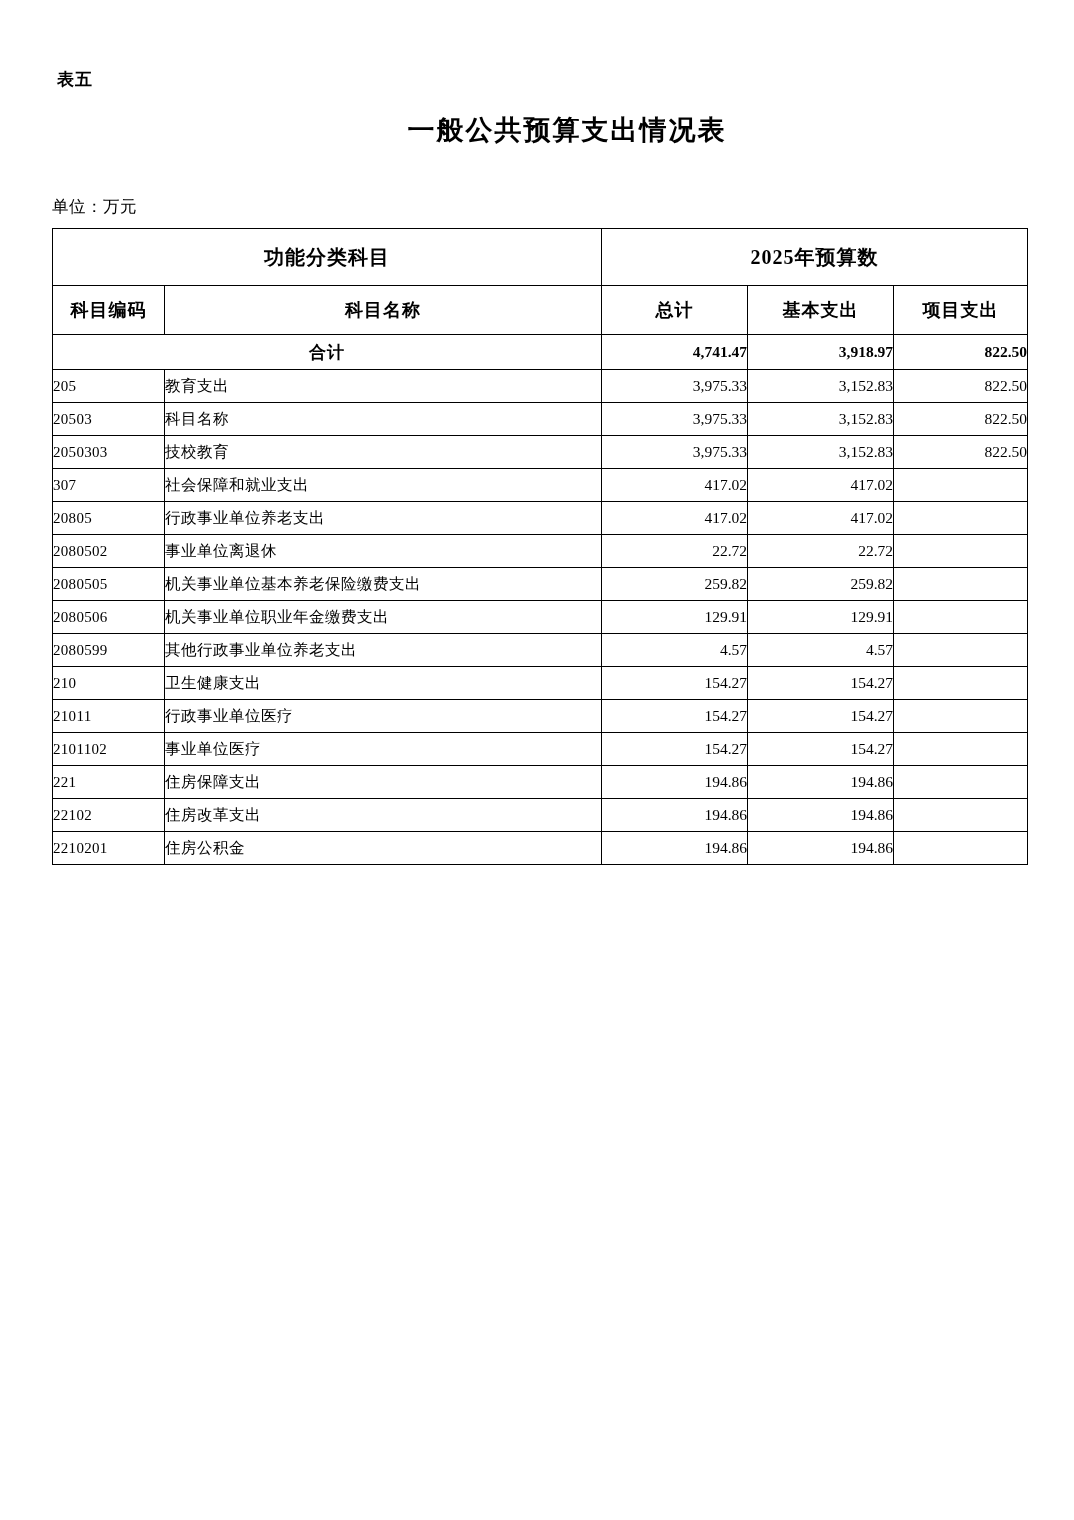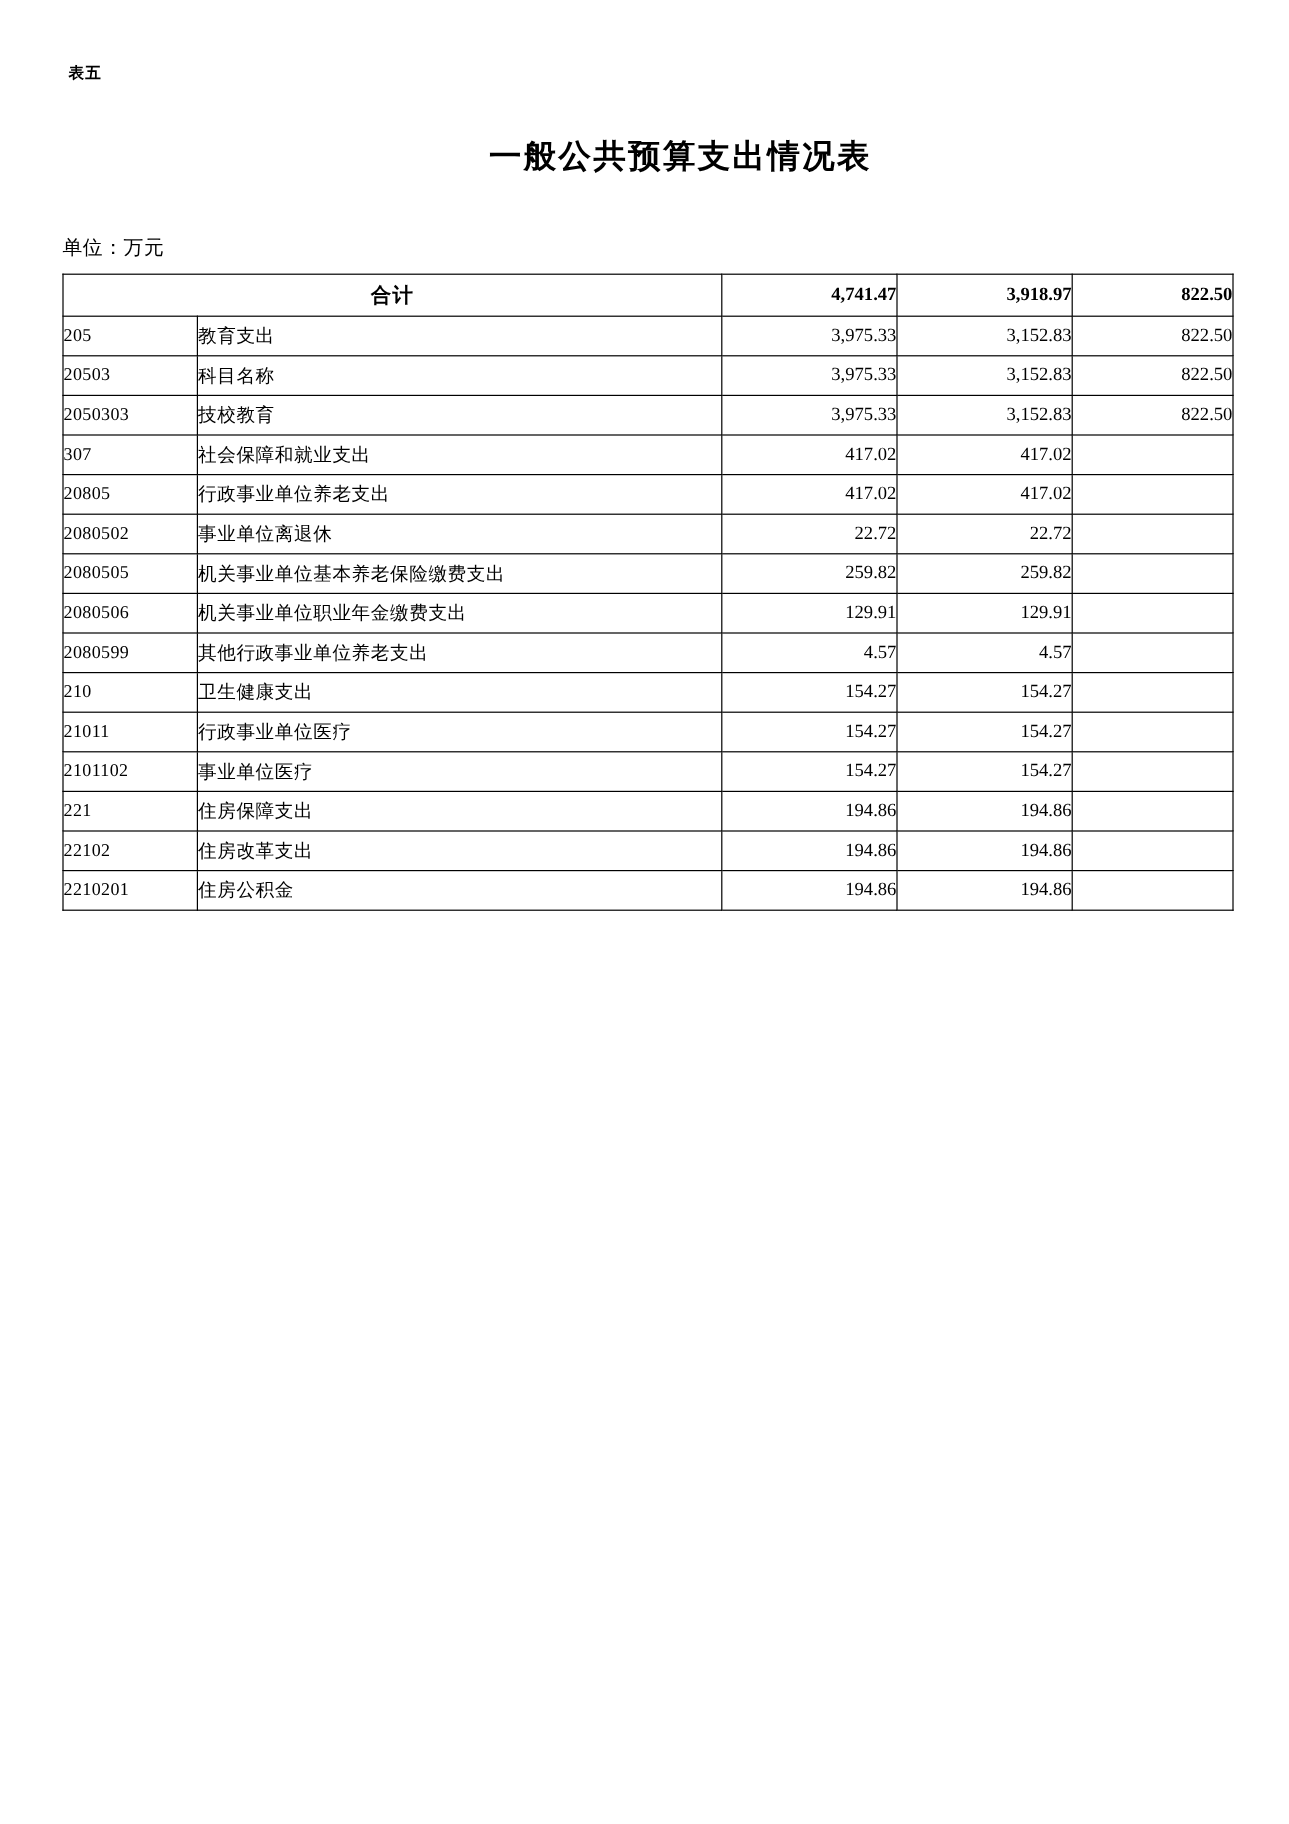--- a/index.html
+++ b/index.html
@@ -17,22 +17,22 @@
   .page {
     position: relative;
     width: 1074px;
     height: 1520px;
     box-sizing: border-box;
     padding: 0;
   }
   .sheet-label {
     position: absolute;
     left: 57px;
-    top: 52px;
-    font-size: 13px;
+    top: 68px;
+    font-size: 17px;
     font-weight: bold;
     font-family: Liberation Mono, monospace;
     letter-spacing: 1px;
   }
   .doc-title {
     position: absolute;
     top: 112px;
     left: 0;
     width: 1074px;
     text-align: center;
@@ -150,20 +150,31 @@
 
   <table class="budget">
     <colgroup>
       <col class="code">
       <col class="name">
       <col class="total">
       <col class="basic">
       <col class="project">
     </colgroup>
     <thead>
+      <tr>
+        <th class="h-group" colspan="2">功能分类科目</th>
+        <th class="h-group" colspan="3">2025年预算数</th>
+      </tr>
+      <tr>
+        <th class="h-sub">科目编码</th>
+        <th class="h-sub">科目名称</th>
+        <th class="h-sub">总计</th>
+        <th class="h-sub">基本支出</th>
+        <th class="h-sub">项目支出</th>
+      </tr>
     </thead>
     <tbody>
       <tr class="total-row">
         <td class="c-name row-cell" colspan="2">合计</td>
         <td class="c-num row-cell">4,741.47</td>
         <td class="c-num row-cell">3,918.97</td>
         <td class="c-num row-cell">822.50</td>
       </tr>
     <tr>
           <td class="c-code row-cell code-indent-1">205</td>

